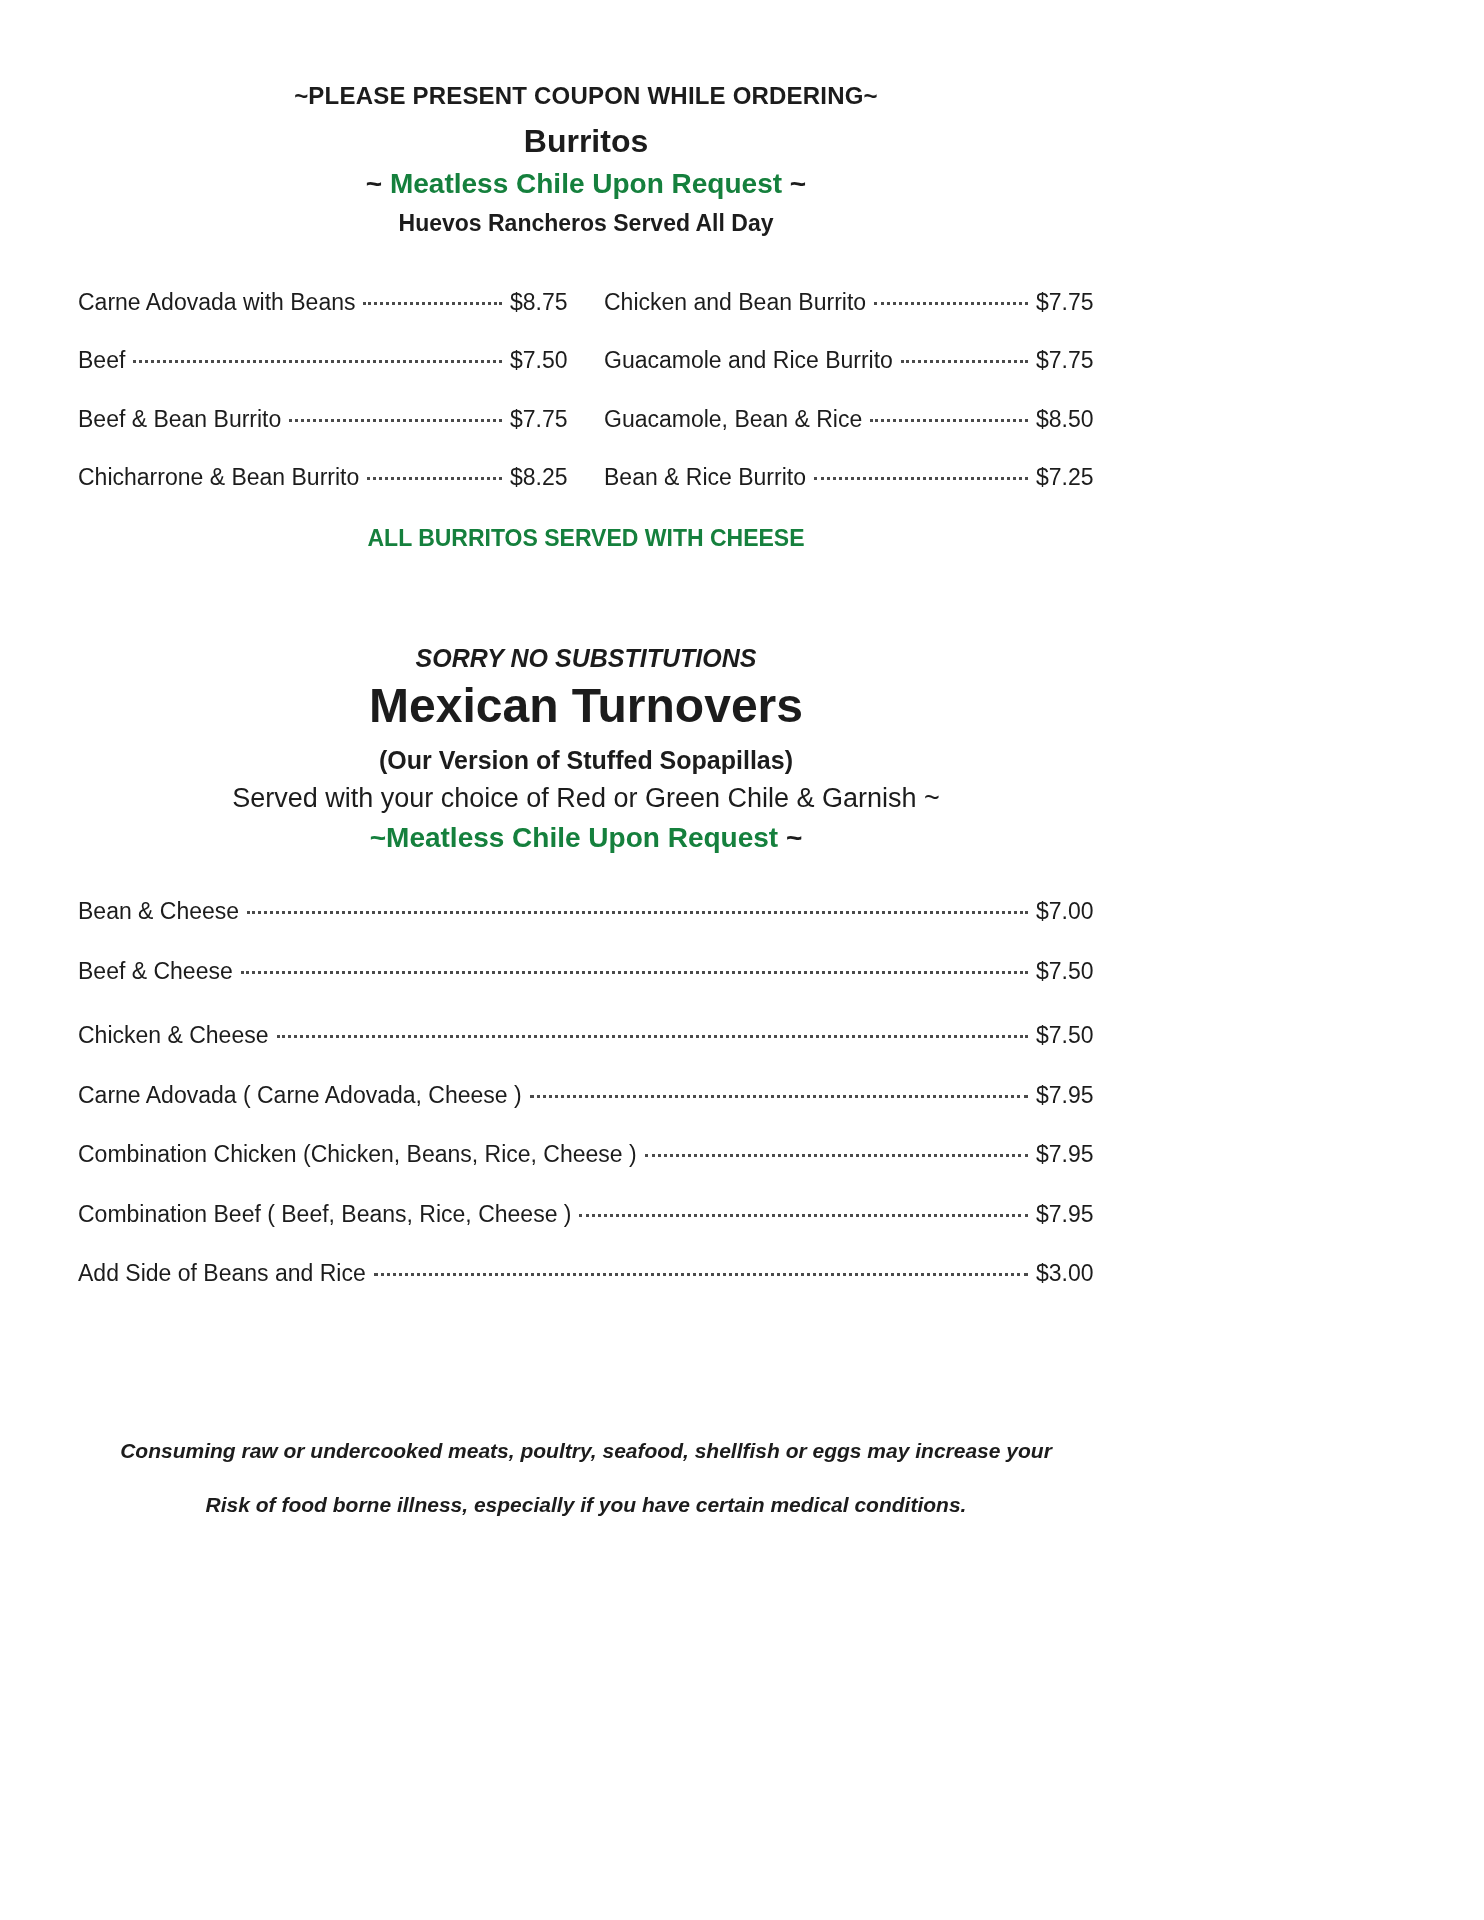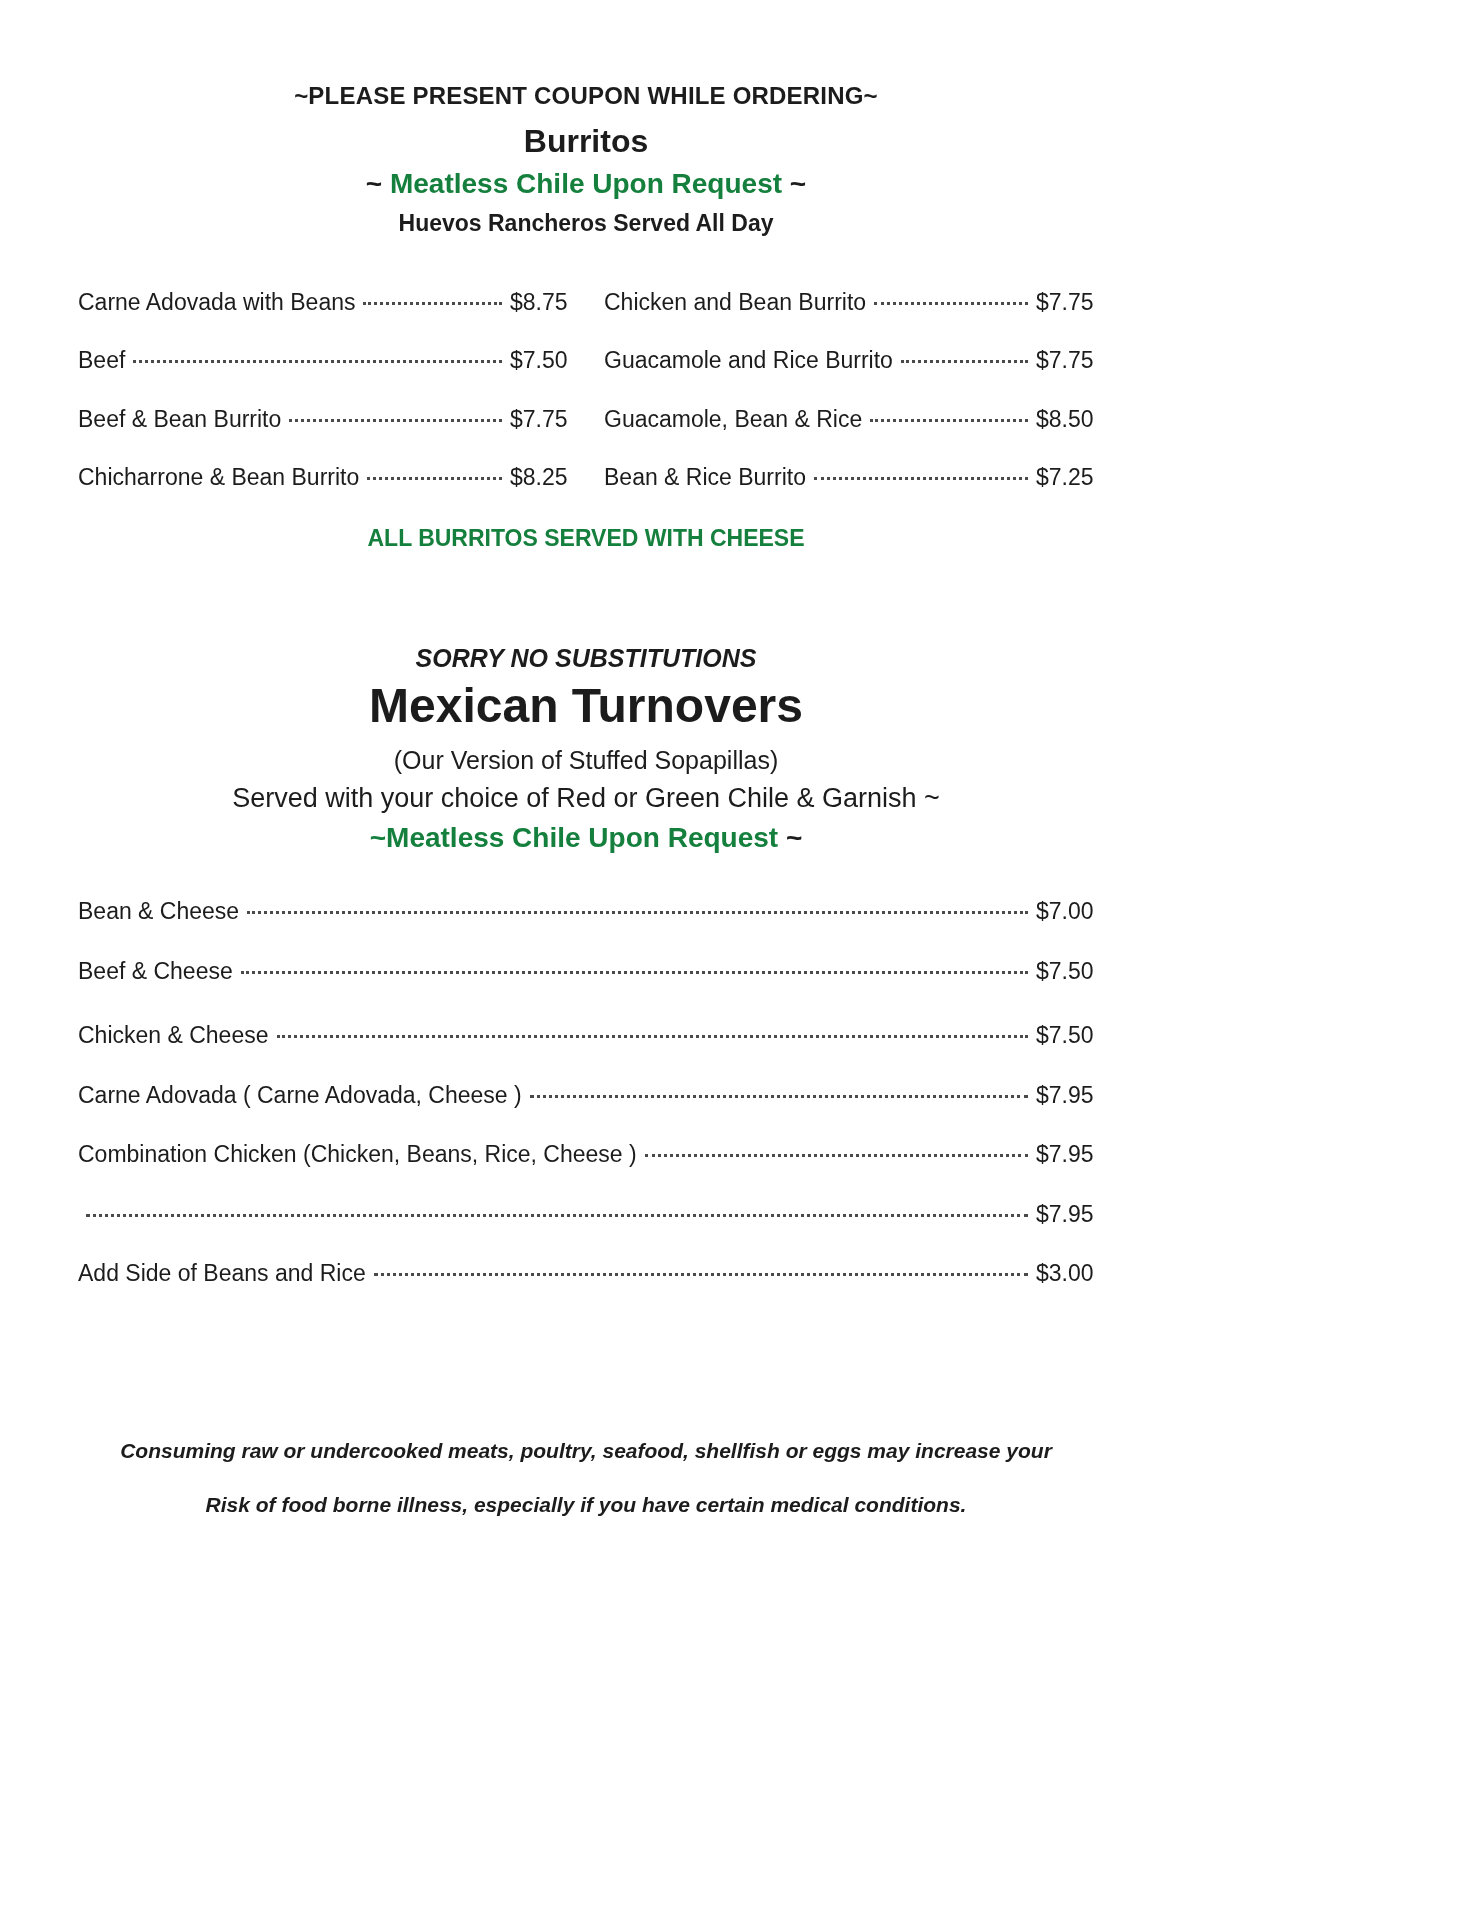--- a/index.html
+++ b/index.html
@@ -85,21 +85,21 @@
     margin-bottom: 6px;
   }
   .turnovers-title {
     font-size: 48px;
     font-weight: bold;
     line-height: 1.12;
     margin-bottom: 14px;
   }
   .turnovers-sub1 {
     font-size: 25px;
-    font-weight: normal;
+    font-weight: bold;
     margin-bottom: 8px;
   }
   .turnovers-sub2 {
     font-size: 27px;
     margin-bottom: 8px;
   }
   .meatless-line2 {
     font-size: 28px;
     font-weight: bold;
     margin-bottom: 44px;
@@ -201,20 +201,21 @@
       <span>Carne Adovada ( Carne Adovada, Cheese )</span>
       <span class="dots"></span>
       <span class="price">$7.95</span>
     </div>
     <div class="row">
       <span>Combination Chicken (Chicken, Beans, Rice, Cheese )</span>
       <span class="dots"></span>
       <span class="price">$7.95</span>
     </div>
     <div class="row">
+      <span>Combination Beef ( Beef, Beans, Rice, Cheese )</span>
       <span class="dots"></span>
       <span class="price">$7.95</span>
     </div>
     <div class="row">
       <span>Add Side of Beans and Rice</span>
       <span class="dots"></span>
       <span class="price">$3.00</span>
     </div>
   </div>
 

